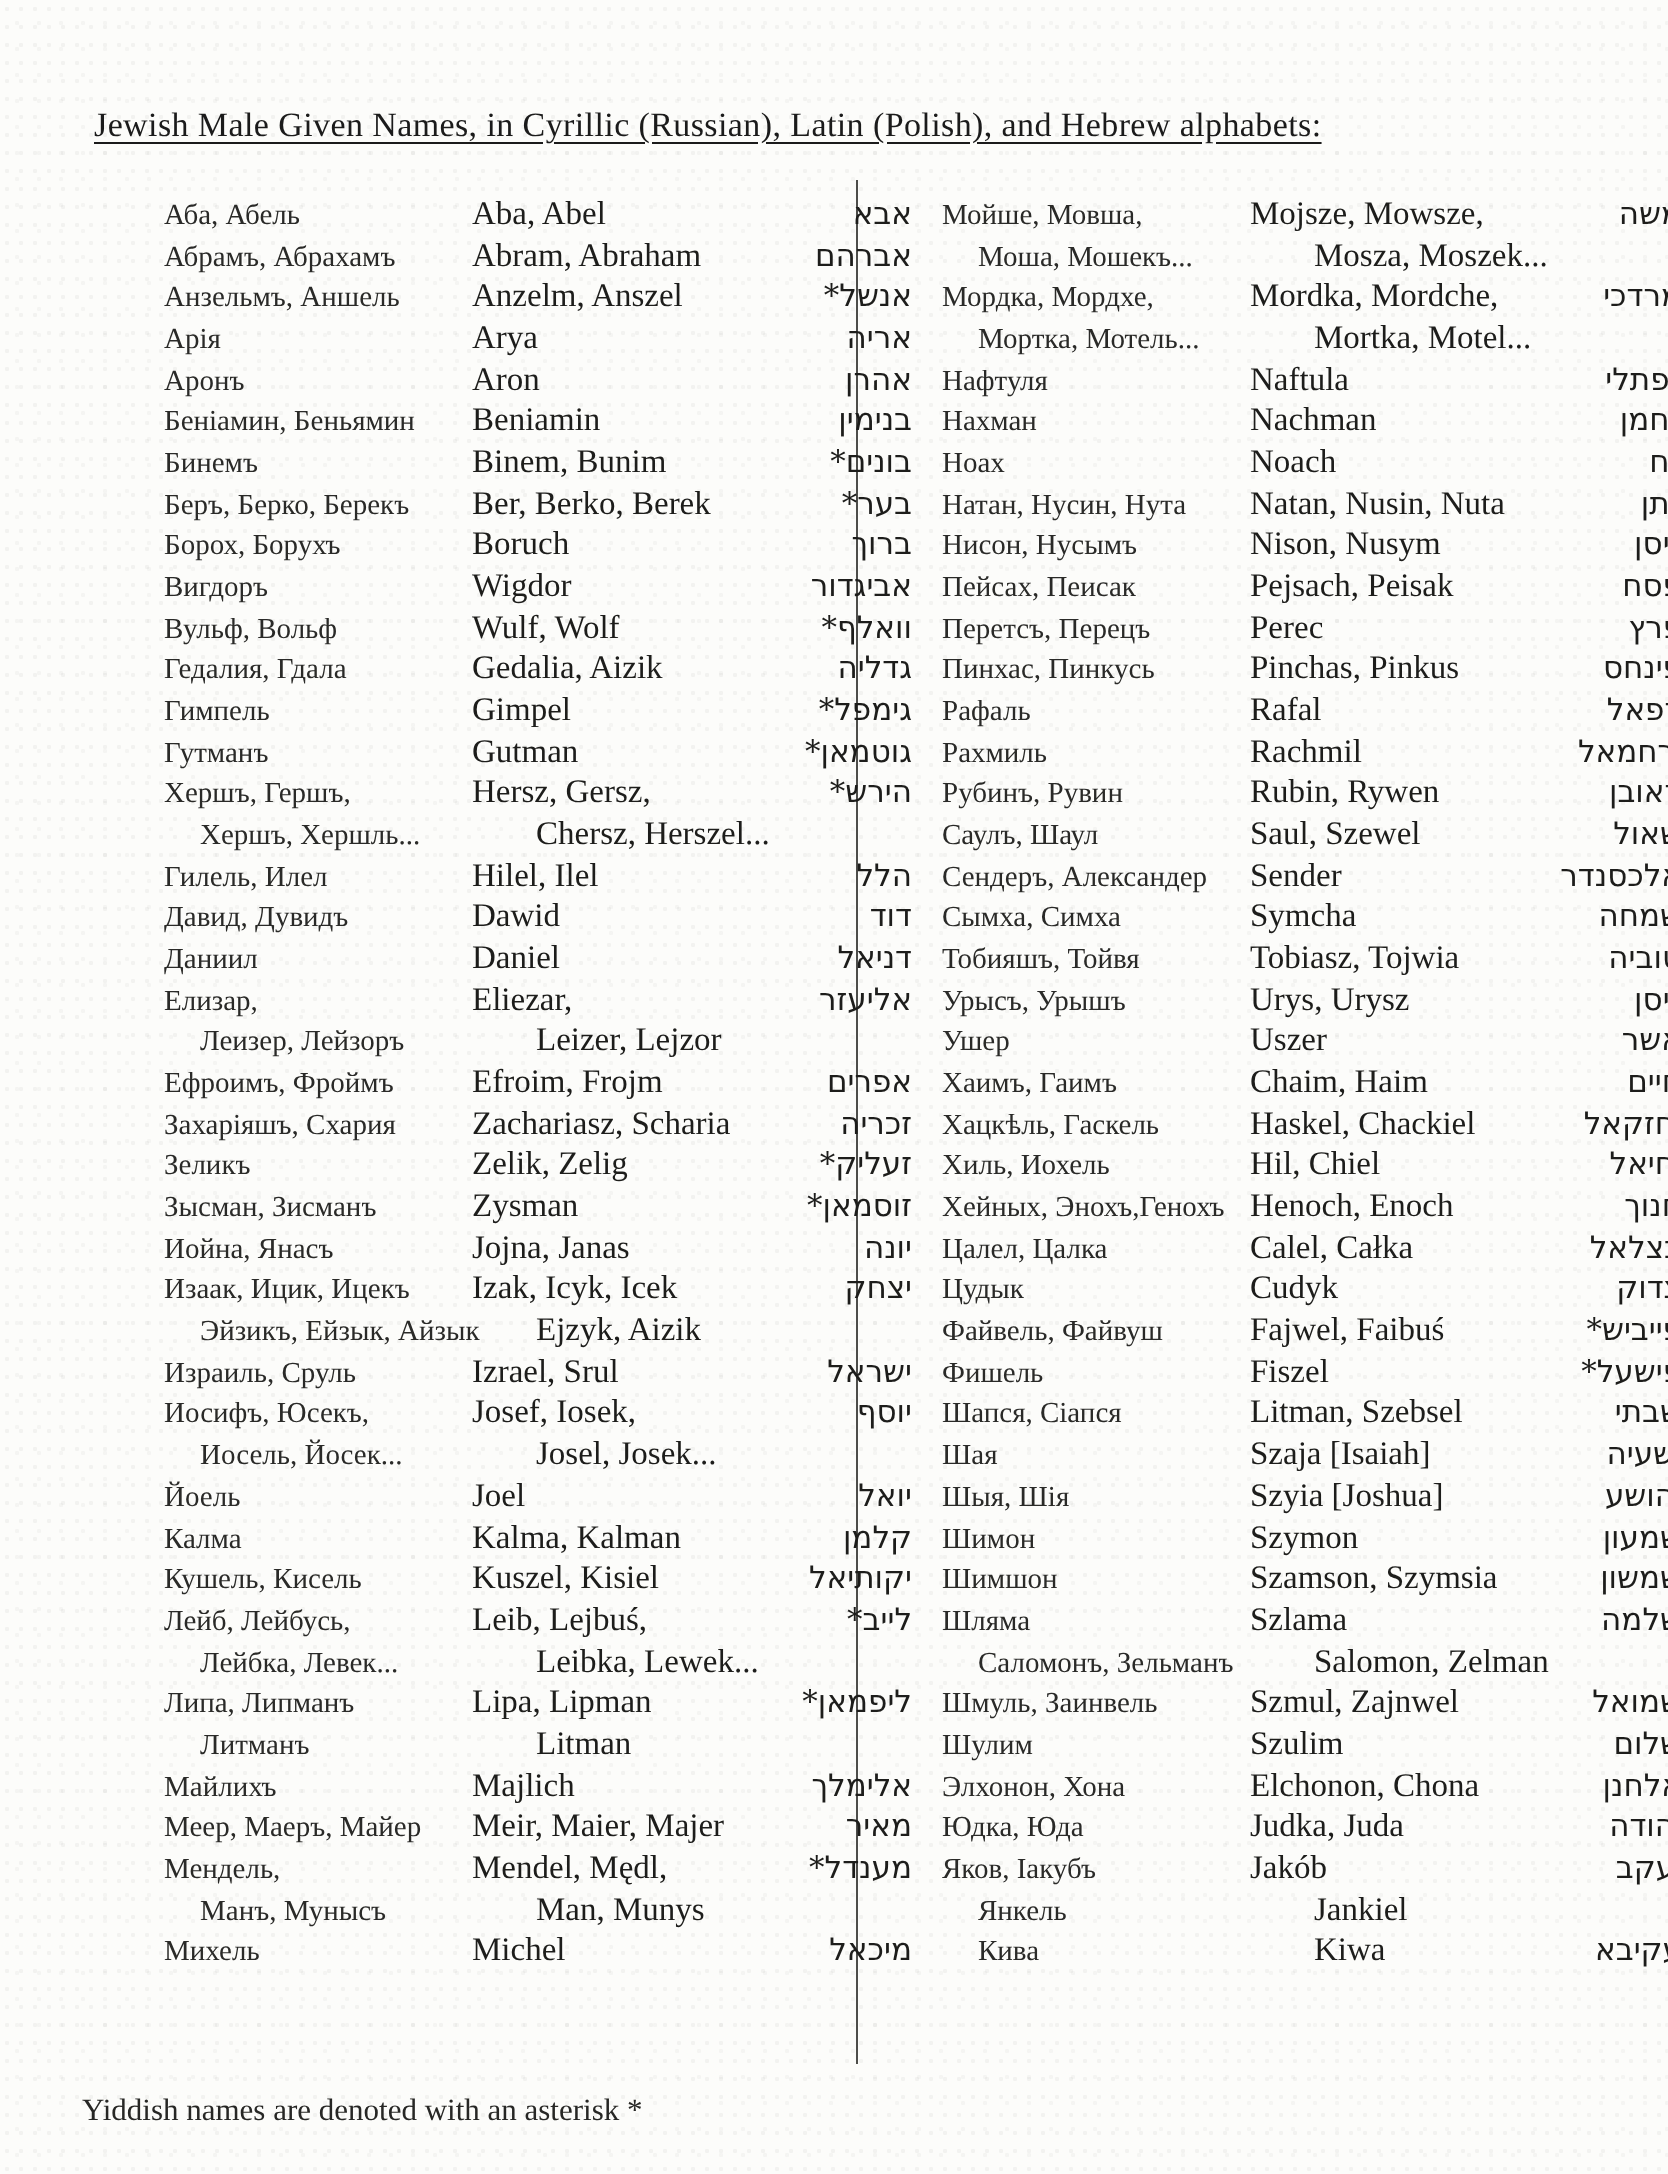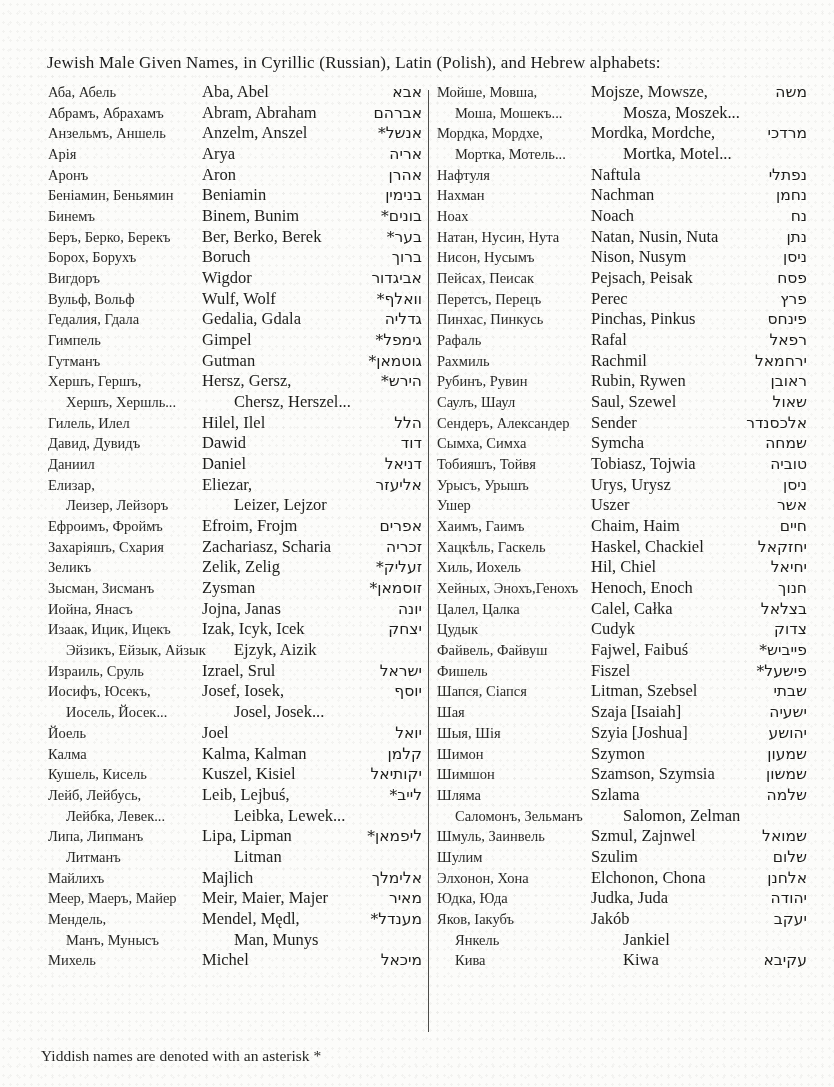--- a/index.html
+++ b/index.html
@@ -11,29 +11,30 @@
       radial-gradient(circle, rgba(60,60,55,0.04) 1px, transparent 1.2px);
     background-size:7px 9px, 11px 13px;
     background-position:0 0, 3px 5px;
     font-family:"Liberation Serif", serif;
     color:#222;
     overflow:hidden;
   }
   .title{
     position:absolute;left:47px;top:53px;
     font-size:17px;color:#1b1b1b;
+    text-decoration:underline;
     text-underline-offset:3px;
     letter-spacing:0.2px;
     white-space:nowrap;
   }
   .divider{
     position:absolute;left:428px;top:90px;width:1px;height:942px;
     background:#4d4d4a;
   }
-  .col{position:absolute;top:82px;}
+  .col{position:absolute;top:97px;margin-left:34px;}
   .col-left{left:48px;width:374px;}
   .col-right{left:437px;width:370px;}
   .row{
     display:flex;align-items:baseline;
     height:20.68px;line-height:20.68px;
     white-space:nowrap;
   }
   .cyr{
     min-width:148px;flex:0 0 auto;
     font-size:14.5px;color:#2a2a28;
@@ -113,21 +114,21 @@
         <span class="lat">Wigdor</span>
         <span class="heb" dir="rtl">אביגדור</span>
       </div>
       <div class="row">
         <span class="cyr">Вульф, Вольф</span>
         <span class="lat">Wulf, Wolf</span>
         <span class="heb" dir="rtl">וואלף*</span>
       </div>
       <div class="row">
         <span class="cyr">Гедалия, Гдала</span>
-        <span class="lat">Gedalia, Gdala</span>
+        <span class="lat">Gedalia, Aizik</span>
         <span class="heb" dir="rtl">גדליה</span>
       </div>
       <div class="row">
         <span class="cyr">Гимпель</span>
         <span class="lat">Gimpel</span>
         <span class="heb" dir="rtl">גימפל*</span>
       </div>
       <div class="row">
         <span class="cyr">Гутманъ</span>
         <span class="lat">Gutman</span>

